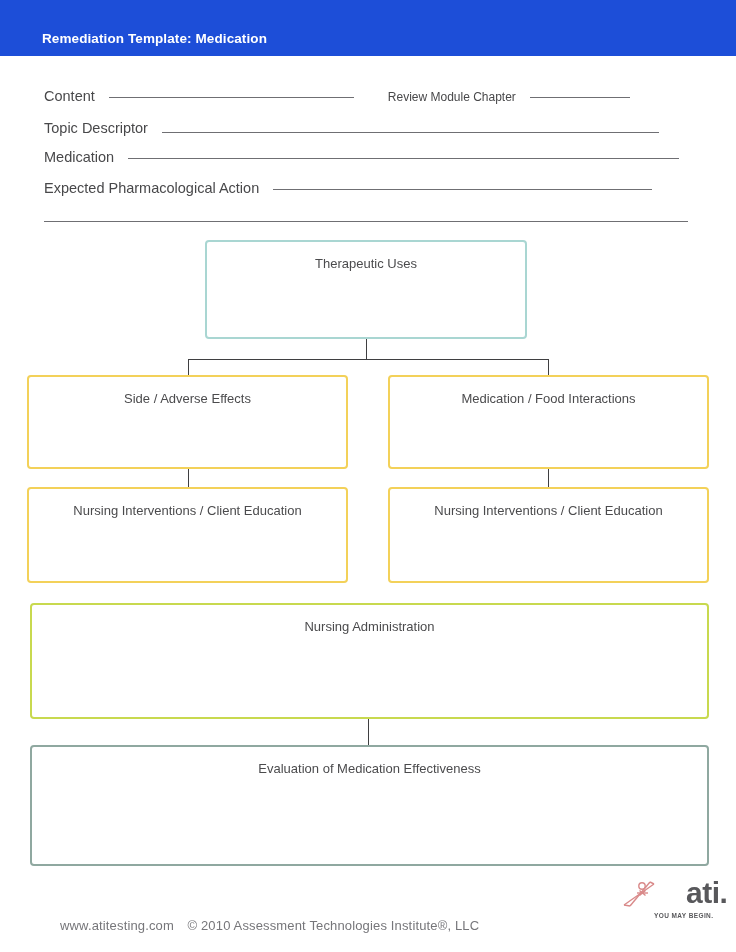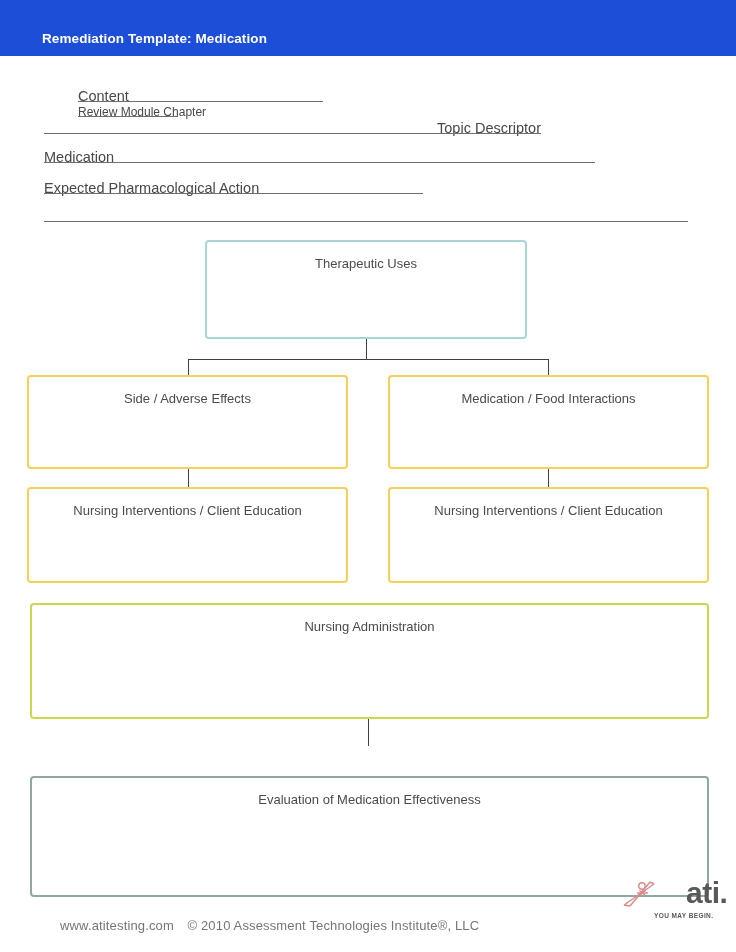--- a/index.html
+++ b/index.html
@@ -42,21 +42,20 @@
     left: 0;
     top: 56px;
     width: 736px;
   }
   .form-row {
     position: absolute;
     left: 44px;
     display: flex;
     align-items: baseline;
     white-space: nowrap;
-    flex-direction: column;
   }
   .form-label {
     font-size: 14.5px;
     color: #48484a;
     font-weight: normal;
   }
   .rule {
     display: inline-block;
     border-bottom: 1.2px solid #6f6f73;
     height: 0;
@@ -131,21 +130,21 @@
   }
   .box-nic-right {
     left: 388px; top: 487px; width: 321px; height: 96px;
     border-color: #f3d159;
   }
   .box-admin {
     left: 30px; top: 603px; width: 679px; height: 116px;
     border-color: #c8d94f;
   }
   .box-eval {
-    left: 30px; top: 776px; width: 679px; height: 121px;
+    left: 30px; top: 745px; width: 679px; height: 121px;
     border-color: #8fa8a0;
     padding-left: 12px;
   }
 
   
   .conn {
     position: absolute;
     background: #3f3f41;
   }
   .conn-v { width: 1.3px; }

